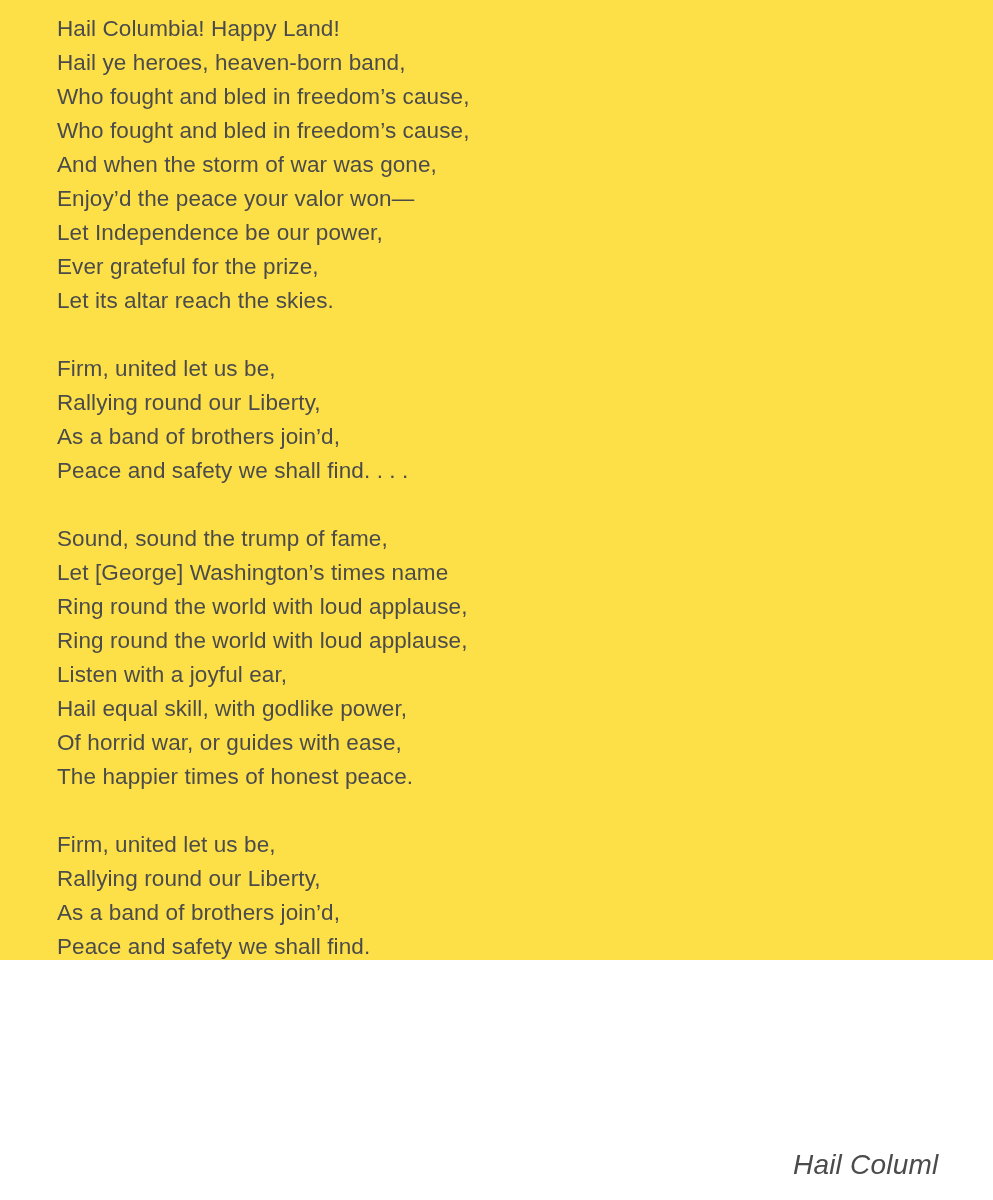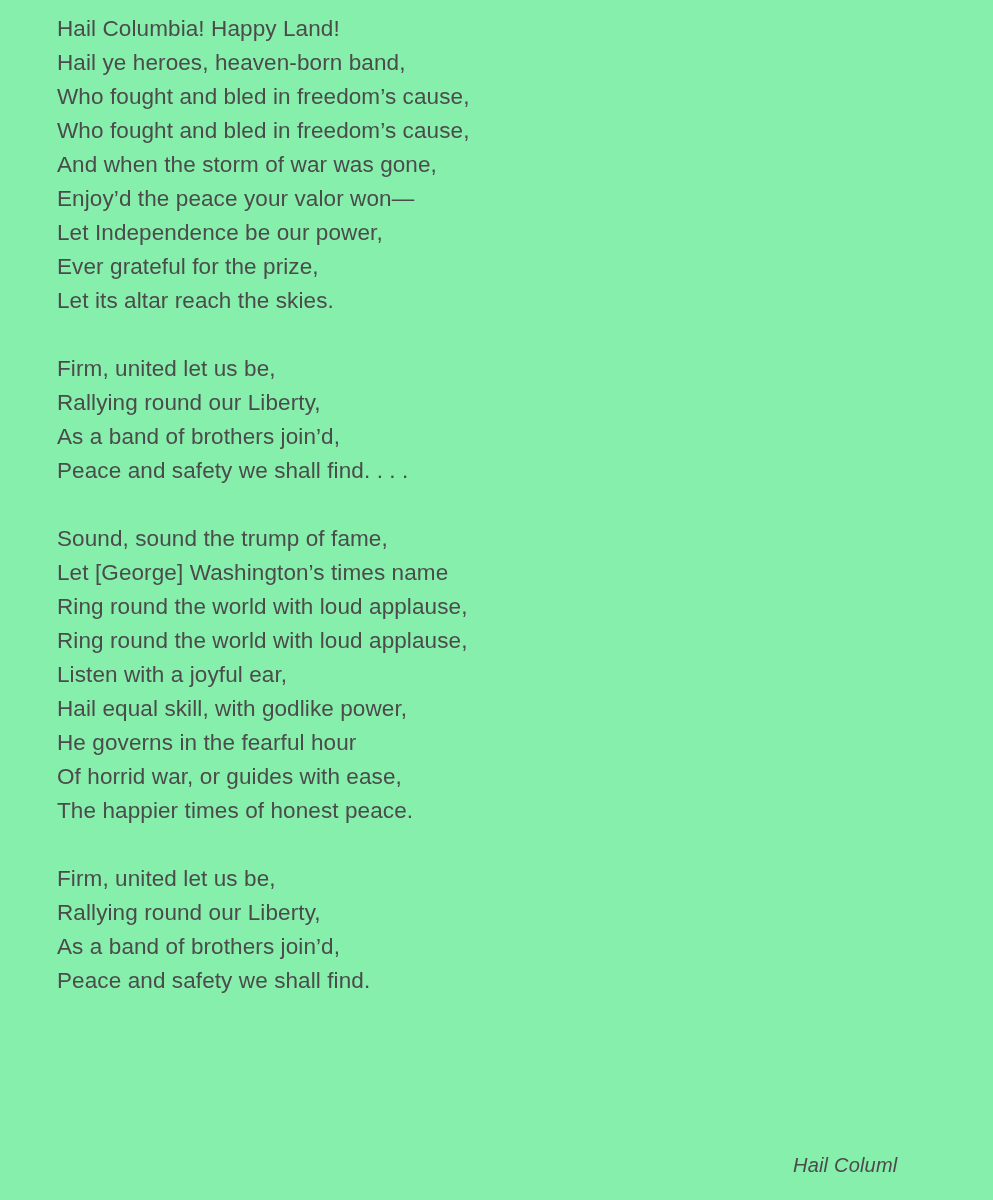--- a/index.html
+++ b/index.html
@@ -10,22 +10,22 @@
   body {
     width: 993px;
     height: 1200px;
     overflow: hidden;
     font-family: "Liberation Sans", "DejaVu Sans", sans-serif;
     -webkit-font-smoothing: antialiased;
   }
   #page {
     position: relative;
     width: 993px;
-    height: 1200px;
-    background: #86efac;
+    height: 960px;
+    background: #fde047;
     box-sizing: border-box;
   }
   #lyrics {
     position: absolute;
     left: 57px;
     top: 12px;
     width: 860px;
   }
   .stanza {
     margin: 0 0 34px 0;
@@ -43,21 +43,21 @@
   }
   #caption {
     position: absolute;
     left: 793px;
     top: 1152px;
     width: 260px;
     white-space: nowrap;
     overflow: hidden;
   }
   .caption-text {
-    font-size: 20px;
+    font-size: 28px;
     line-height: 26px;
     font-style: italic;
     color: #4b4b4b;
     letter-spacing: 0.2px;
   }
 </style>
 </head>
 <body>
 
 <div id="page">
@@ -83,21 +83,20 @@
       <div class="line">Peace and safety we shall find. . . .</div>
     </div>
 
     <div class="stanza">
       <div class="line">Sound, sound the trump of fame,</div>
       <div class="line">Let [George] Washington’s times name</div>
       <div class="line">Ring round the world with loud applause,</div>
       <div class="line">Ring round the world with loud applause,</div>
       <div class="line">Listen with a joyful ear,</div>
       <div class="line">Hail equal skill, with godlike power,</div>
-      <div class="line">He governs in the fearful hour</div>
       <div class="line">Of horrid war, or guides with ease,</div>
       <div class="line">The happier times of honest peace.</div>
     </div>
 
     <div class="stanza">
       <div class="line">Firm, united let us be,</div>
       <div class="line">Rallying round our Liberty,</div>
       <div class="line">As a band of brothers join’d,</div>
       <div class="line">Peace and safety we shall find.</div>
     </div>

